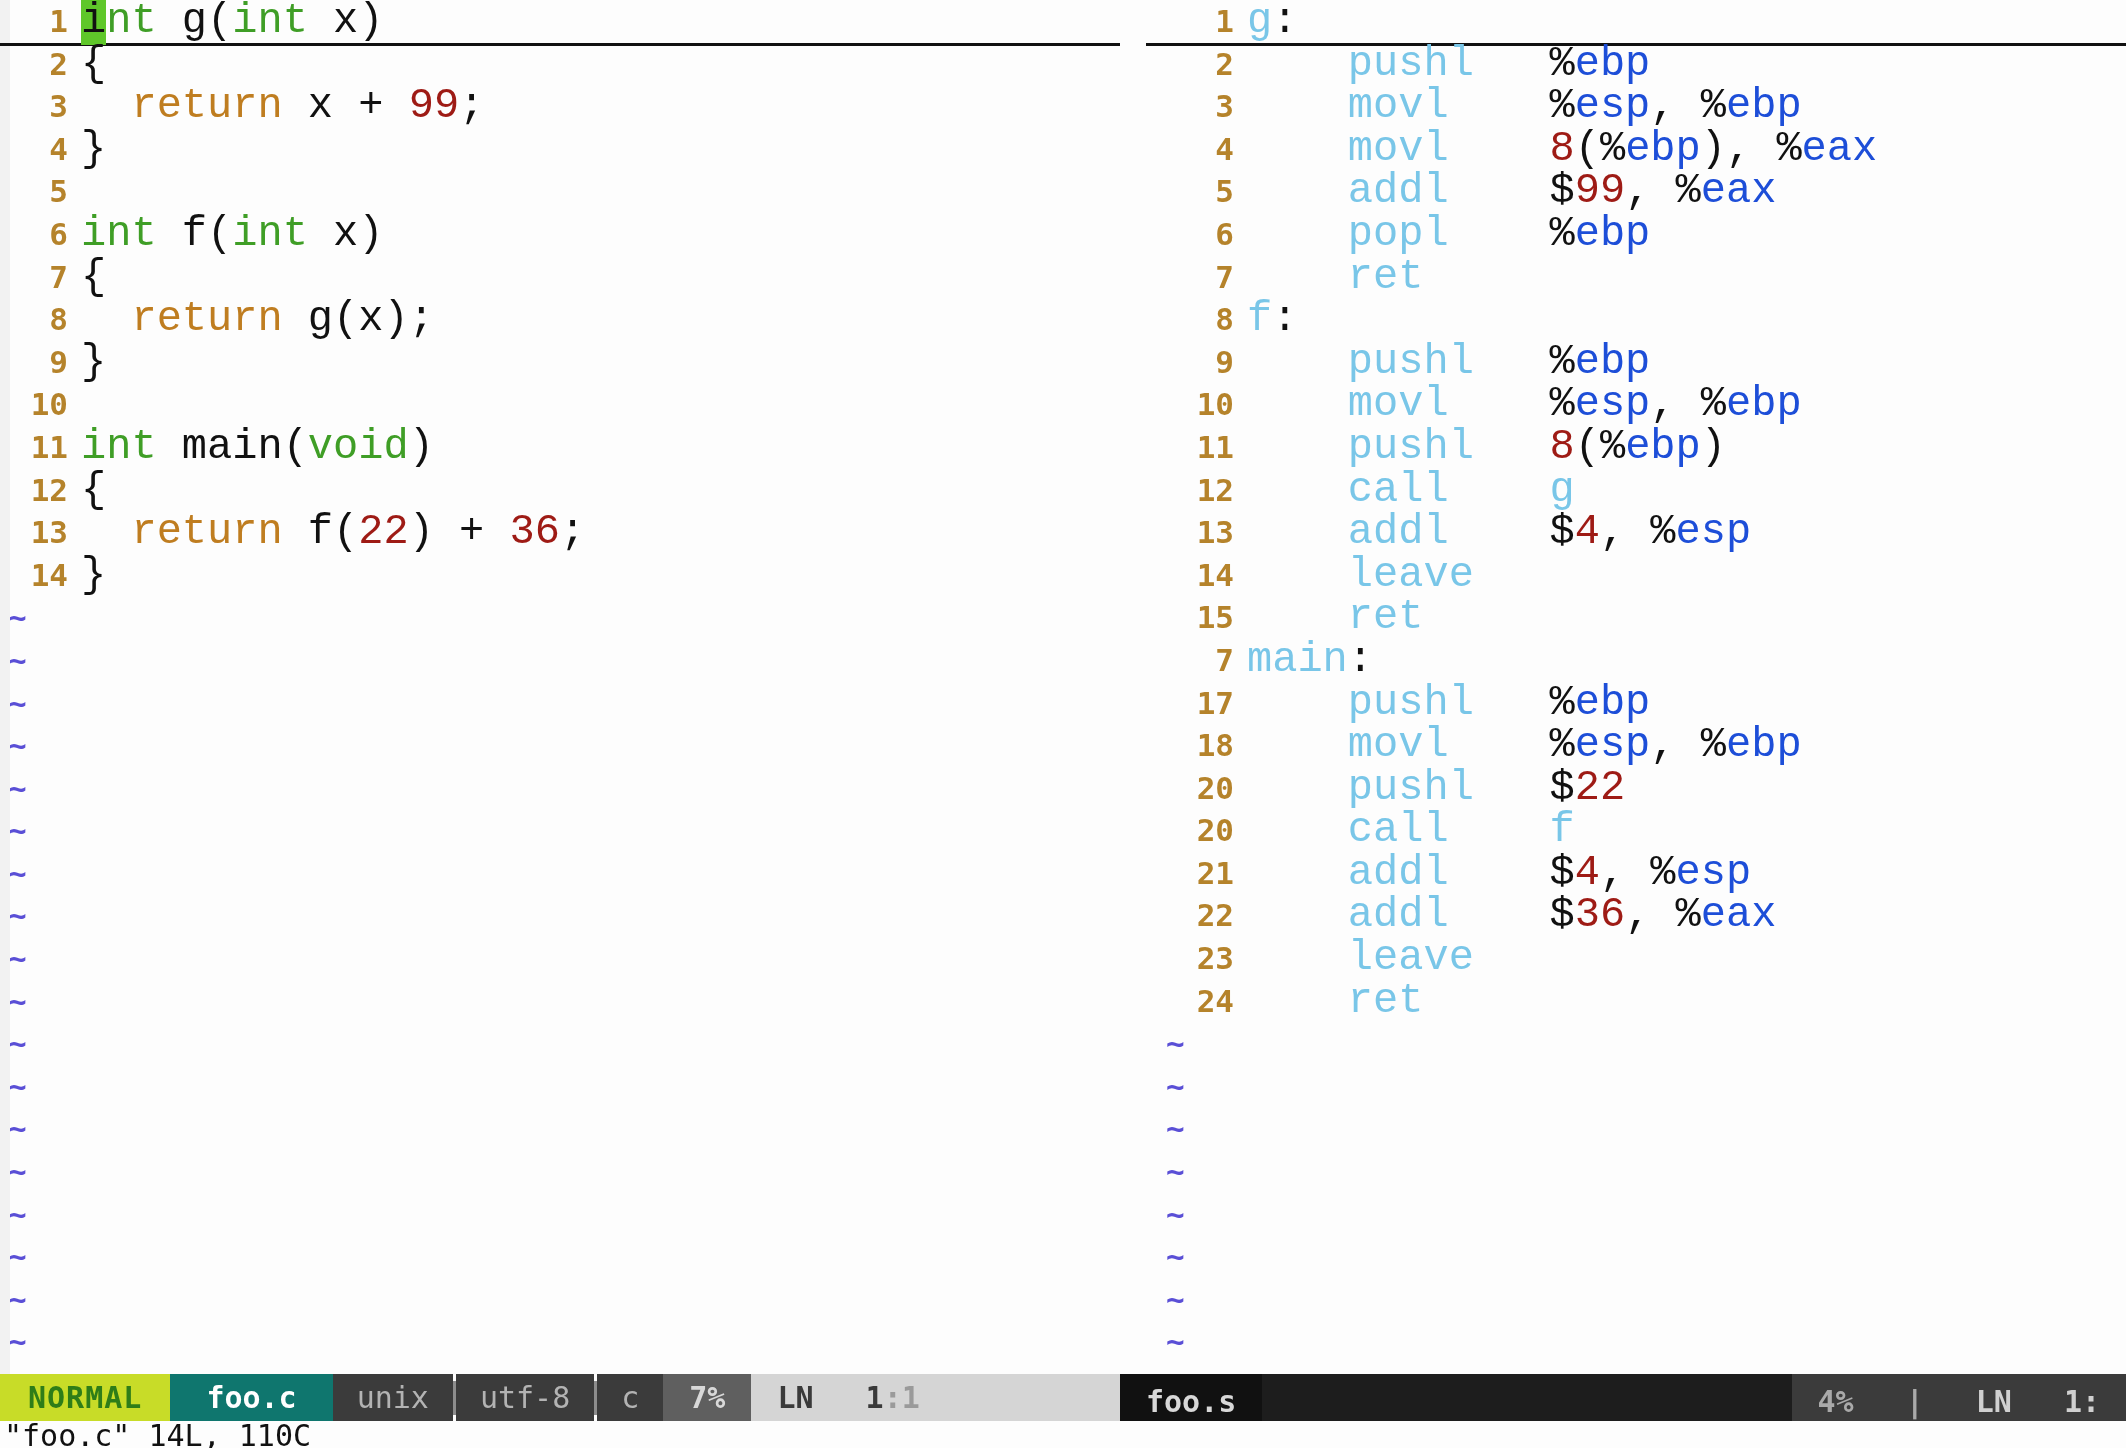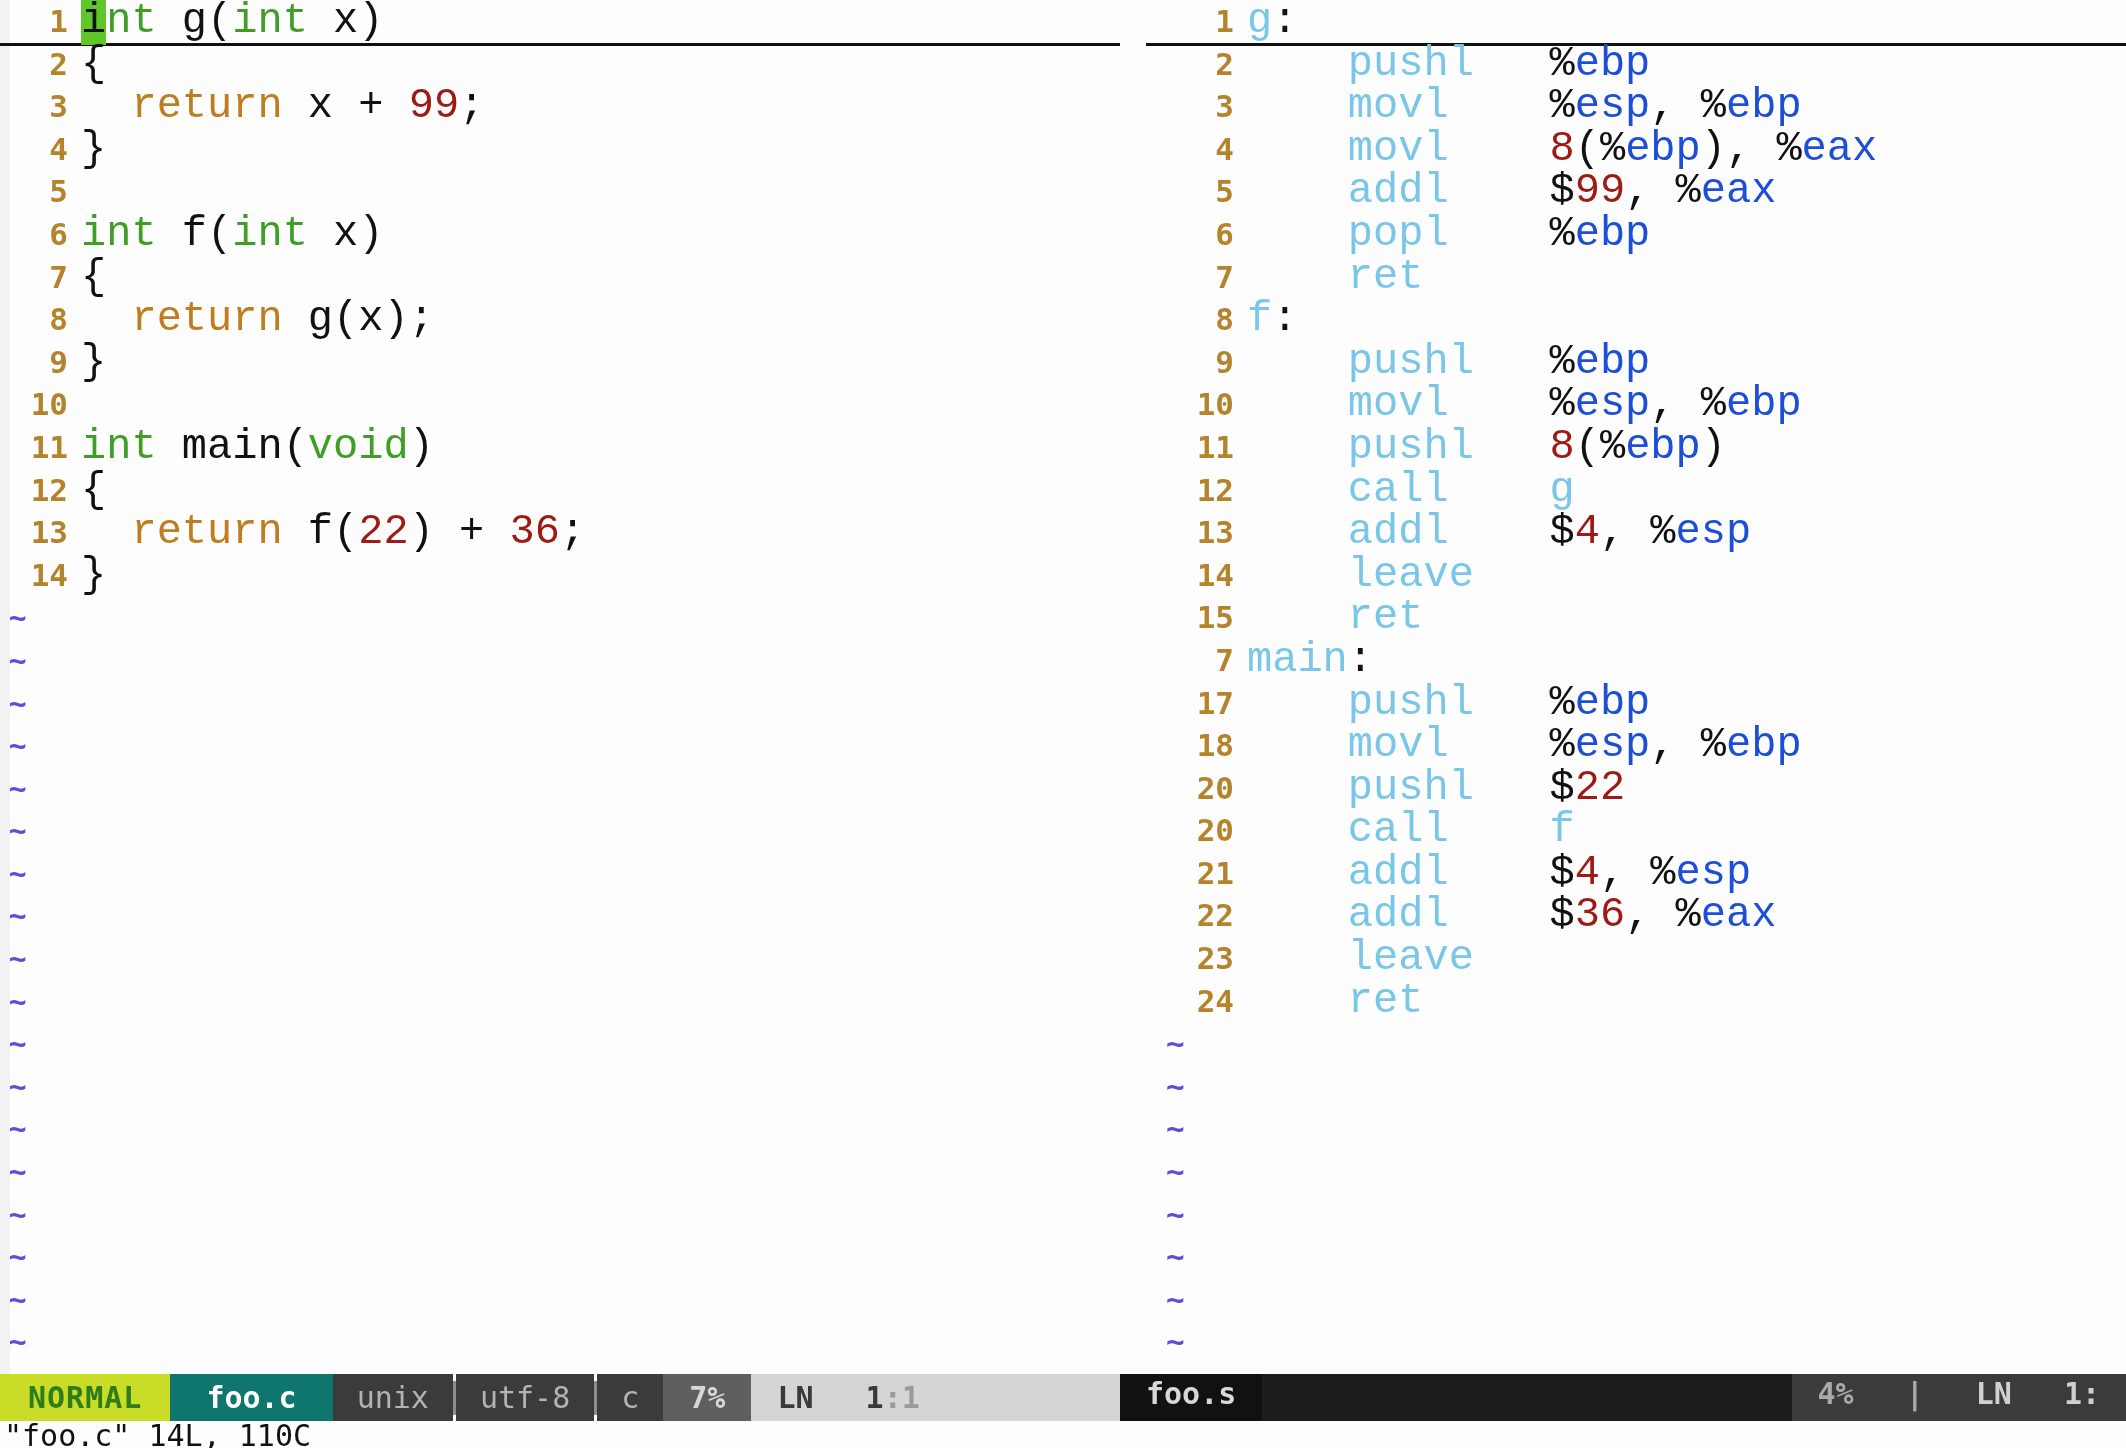--- a/index.html
+++ b/index.html
@@ -52,21 +52,21 @@
   .vsep{
     position:absolute;top:0;bottom:0;width:26px;background:#000000;
     background-image:repeating-linear-gradient(to bottom,
         #000 0px,#000 30px,#f2efe4 30px,#f2efe4 39px);
   }
   .vsep-inner{position:absolute;top:0;bottom:0;left:9px;width:8px;
       background-image:repeating-linear-gradient(to bottom,
         #f2efe4 0px,#f2efe4 30px,#000 30px,#000 39px);}
 
   
-  .statusline{display:flex;height:47px;flex:0 0 47px;align-items:flex-end;
+  .statusline{display:flex;height:47px;flex:0 0 47px;align-items:flex-start;
       font-size:30px;font-weight:700;line-height:47px;white-space:pre;}
   .seg{display:flex;align-items:center;padding:0 24px;white-space:pre;}
   .seg-mode{background:#c8dc28;color:#2e7d18;font-weight:700;letter-spacing:1px;padding:0 28px;}
   .seg-file{background:#0f766e;color:#ffffff;padding:0 36px;}
   .seg-dark{background:#3b3b3b;color:#b3b3b3;font-weight:400;padding:0 24px;}
   .seg-mid{background:#5f5f5f;color:#d8d8d8;font-weight:700;padding:0 26px;}
   .seg-light{background:#d5d5d5;color:#3a3a3a;font-weight:700;padding:0 26px;}
   .seg-pos{background:#d5d5d5;color:#3a3a3a;font-weight:700;padding:0 26px;}
   .seg-pos .dim{color:#9a9a9a;}
   .divider{width:3px;background:#8d8d8d;align-self:center;height:34px;}

